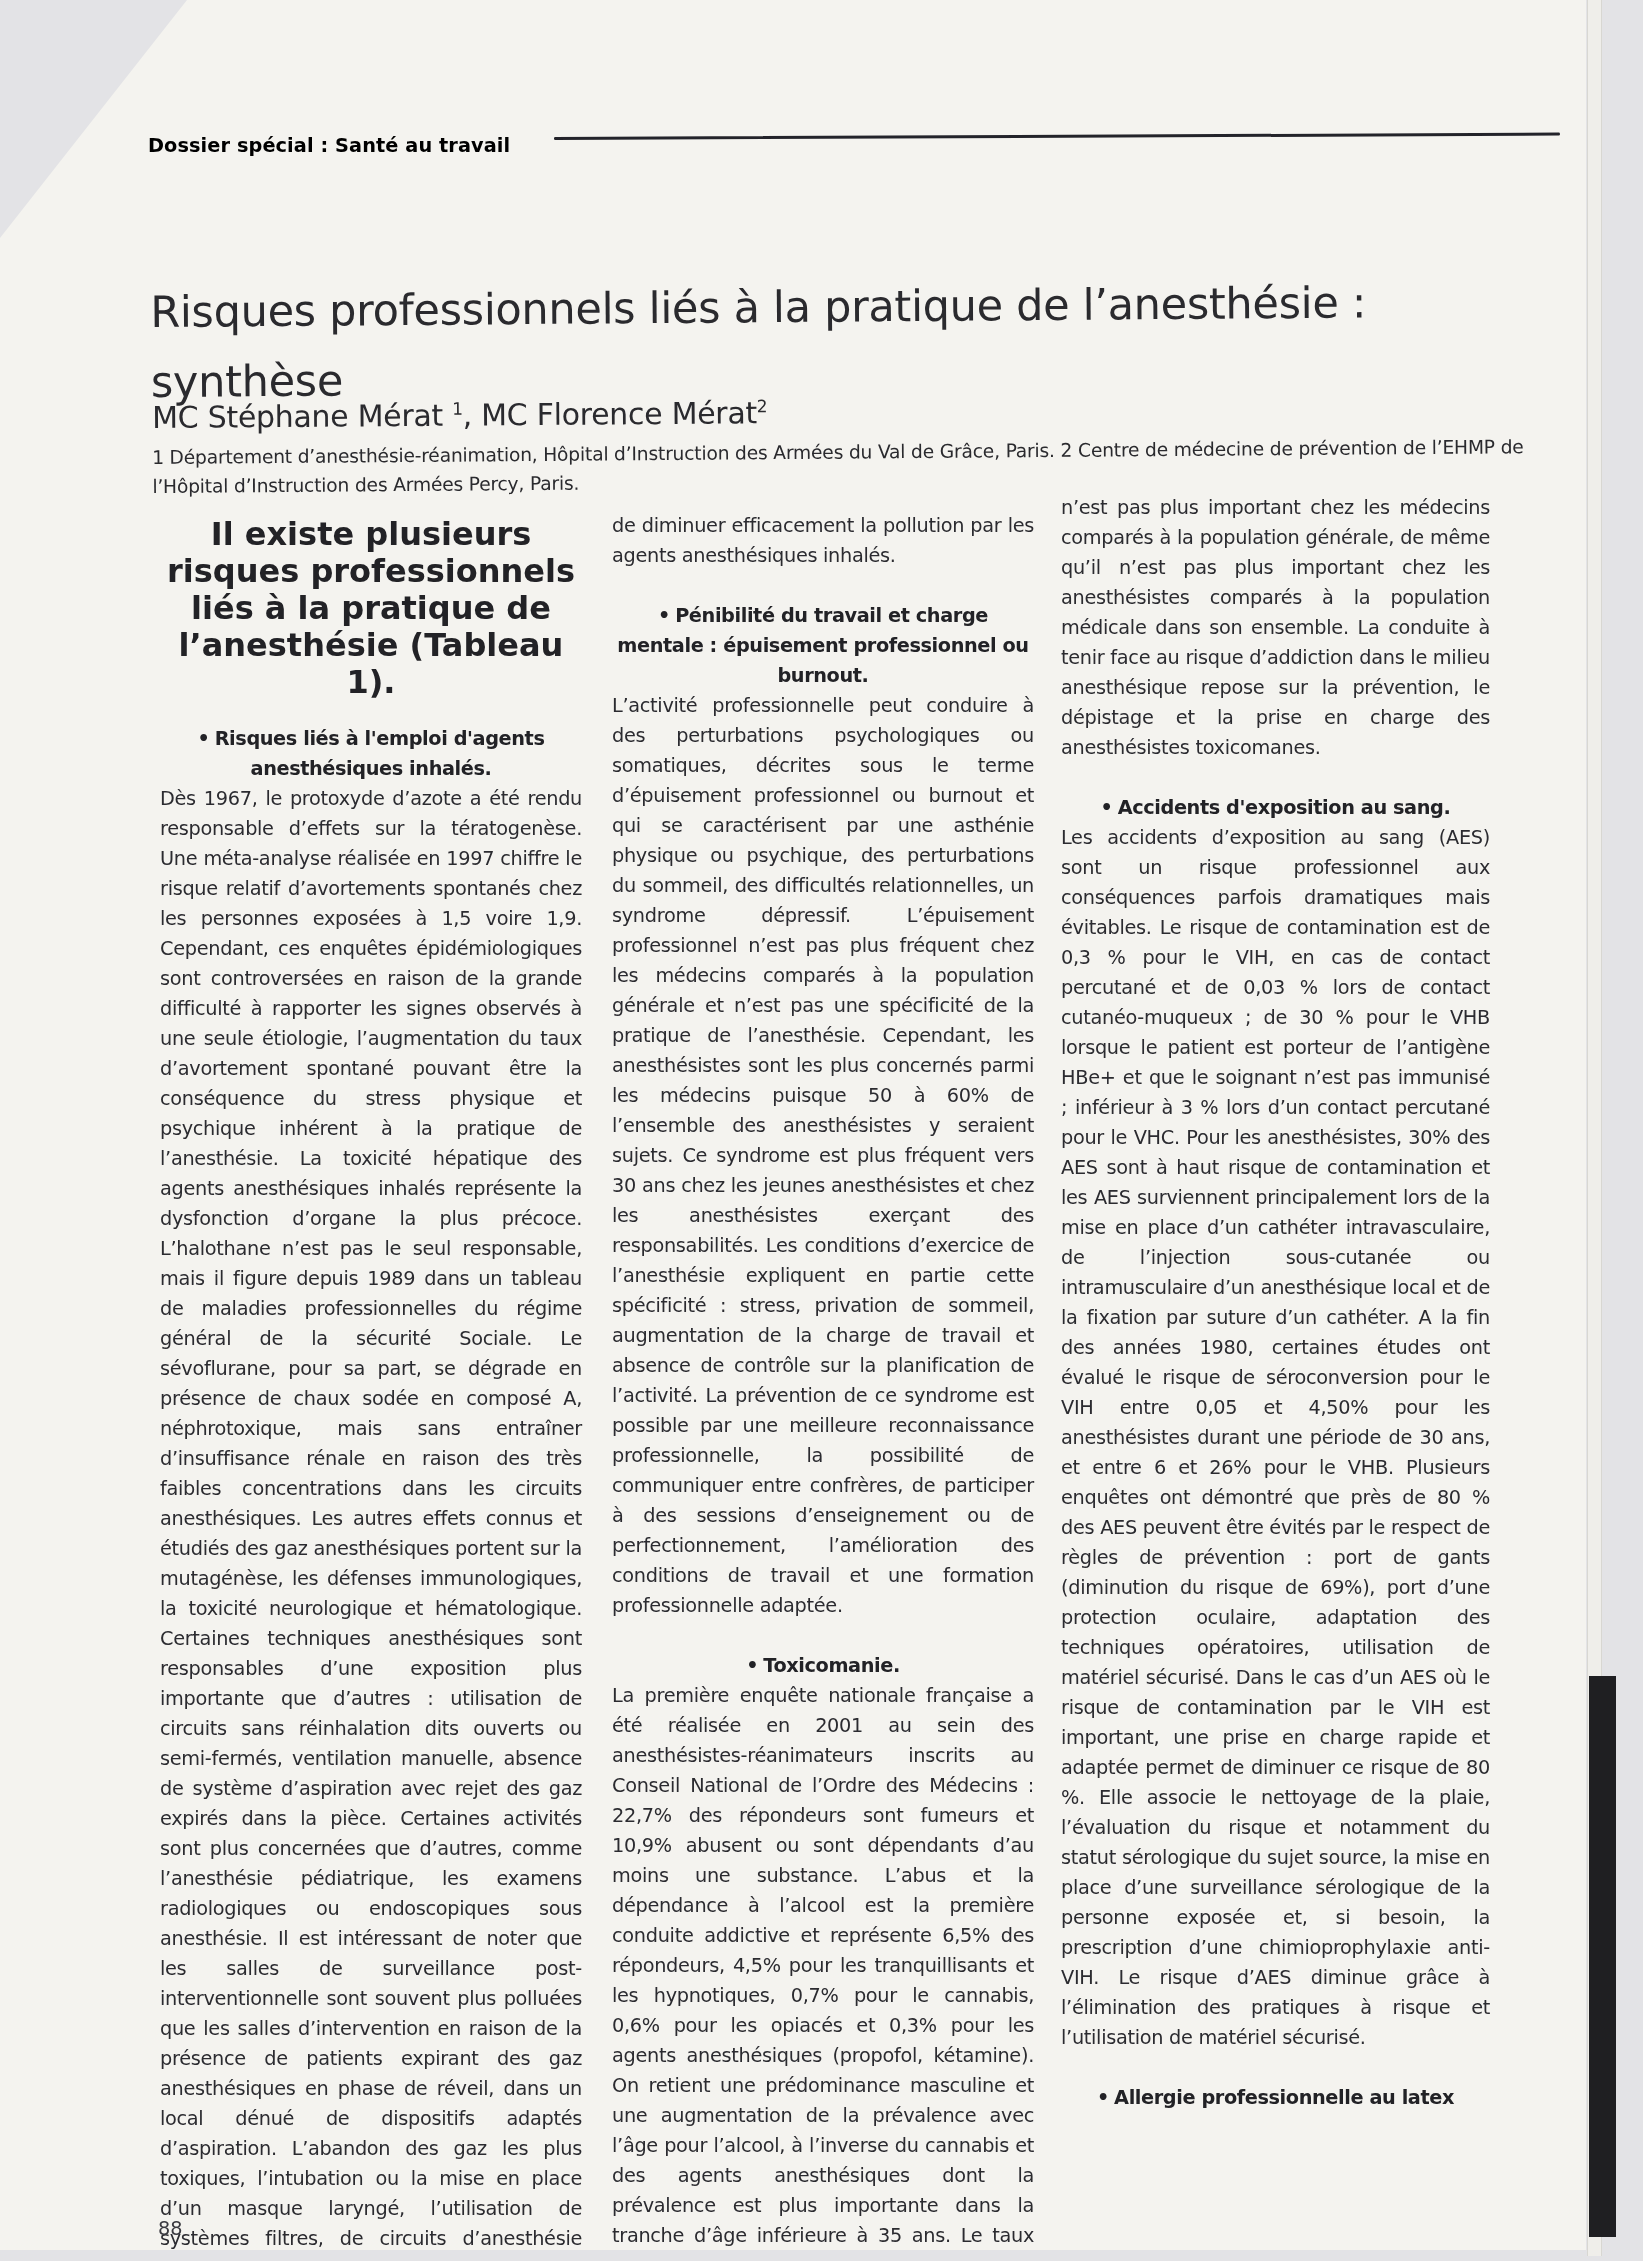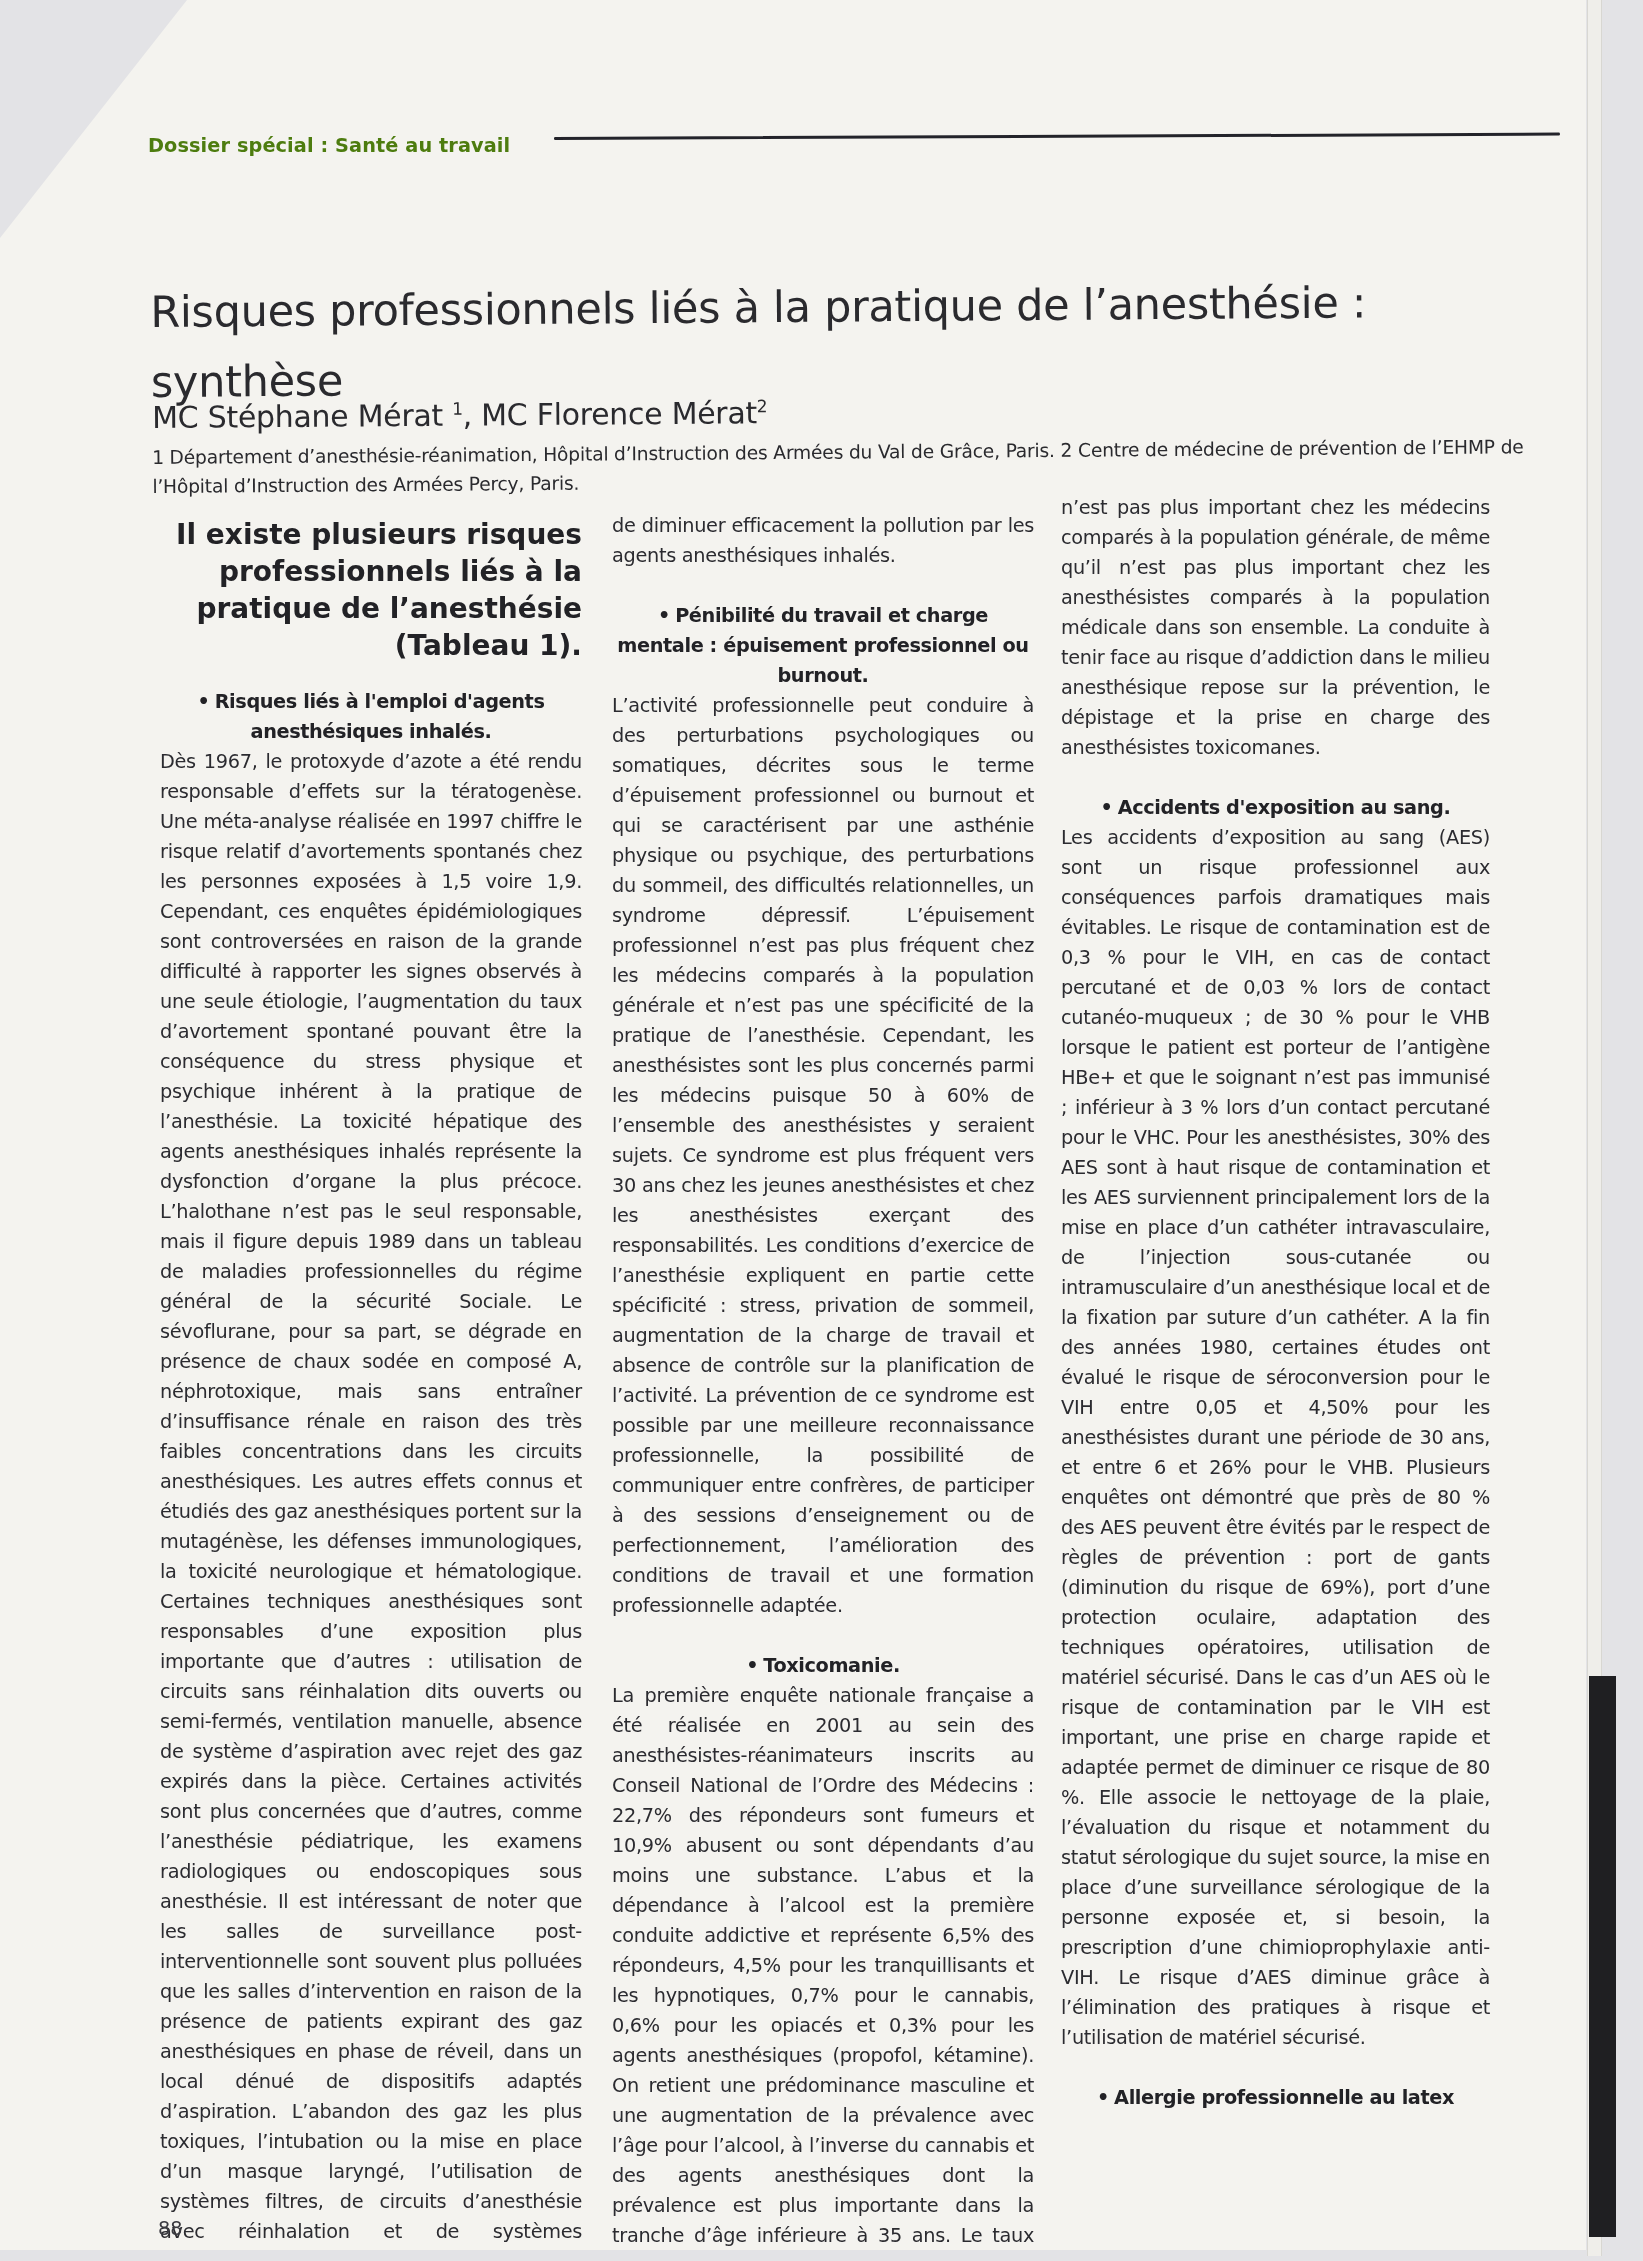--- a/index.html
+++ b/index.html
@@ -41,21 +41,21 @@
       height: 561px;
       background: #1f1f22;
     }
     .running-head {
       position: absolute;
       left: 148px;
       top: 134px;
       font-family: "DejaVu Sans", sans-serif;
       font-weight: bold;
       font-size: 19.3px;
-      color: #4d7c0f;
+      color: #000000;
       letter-spacing: 0.1px;
     }
     .running-rule {
       position: absolute;
       left: 554px;
       top: 137px;
       width: 1006px;
       height: 2.6px;
       background: #23232a;
       transform: rotate(-0.25deg);
@@ -112,24 +112,24 @@
       letter-spacing: -0.3px;
     }
     .col p {
       margin: 0;
     }
     .col-1 { left: 160px; top: 516px; }
     .col-2 { left: 612px; top: 511px; }
     .col-3 { left: 1061px; top: 493px; width: 429px; }
     .lead {
       font-weight: bold;
-      font-size: 28px;
+      font-size: 32px;
       line-height: 37px;
       color: #222226;
-      text-align: right;
+      text-align: center;
       margin: 0 0 23px 0 !important;
       letter-spacing: 0px;
     }
     .section-head {
       font-weight: bold;
       color: #222226;
       text-align: center;
       letter-spacing: -0.4px;
     }
     .section-head .bullet {

